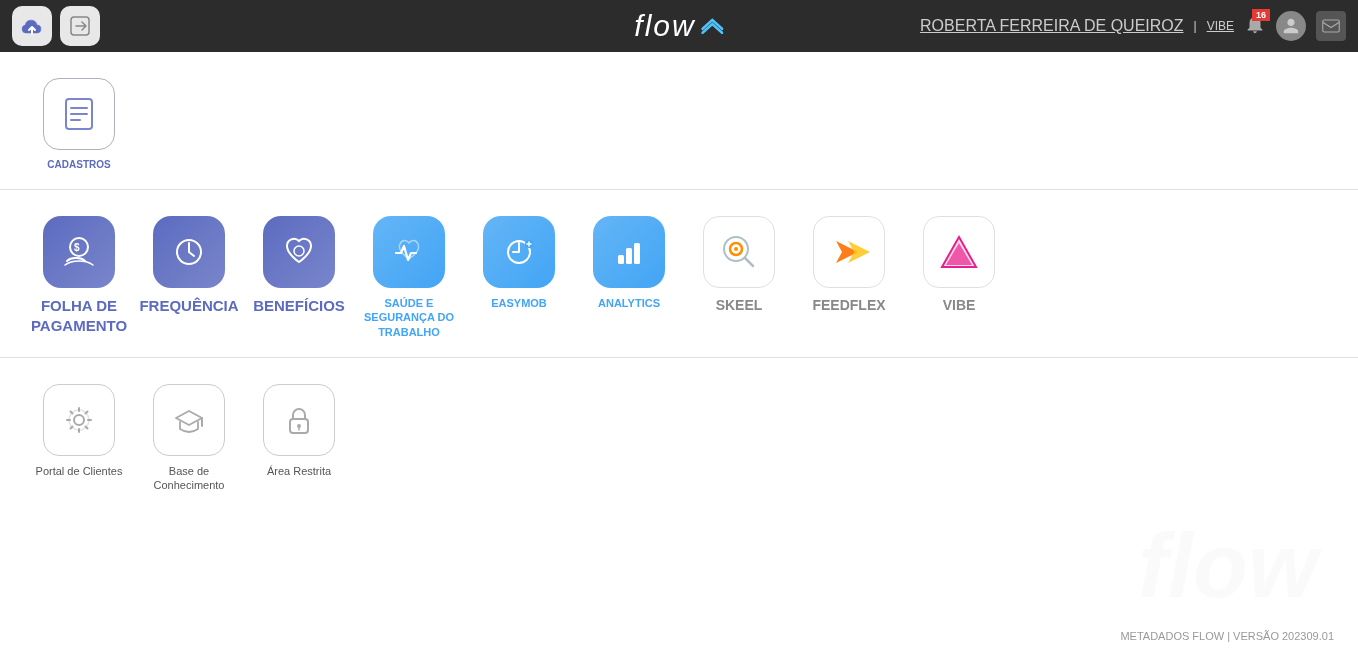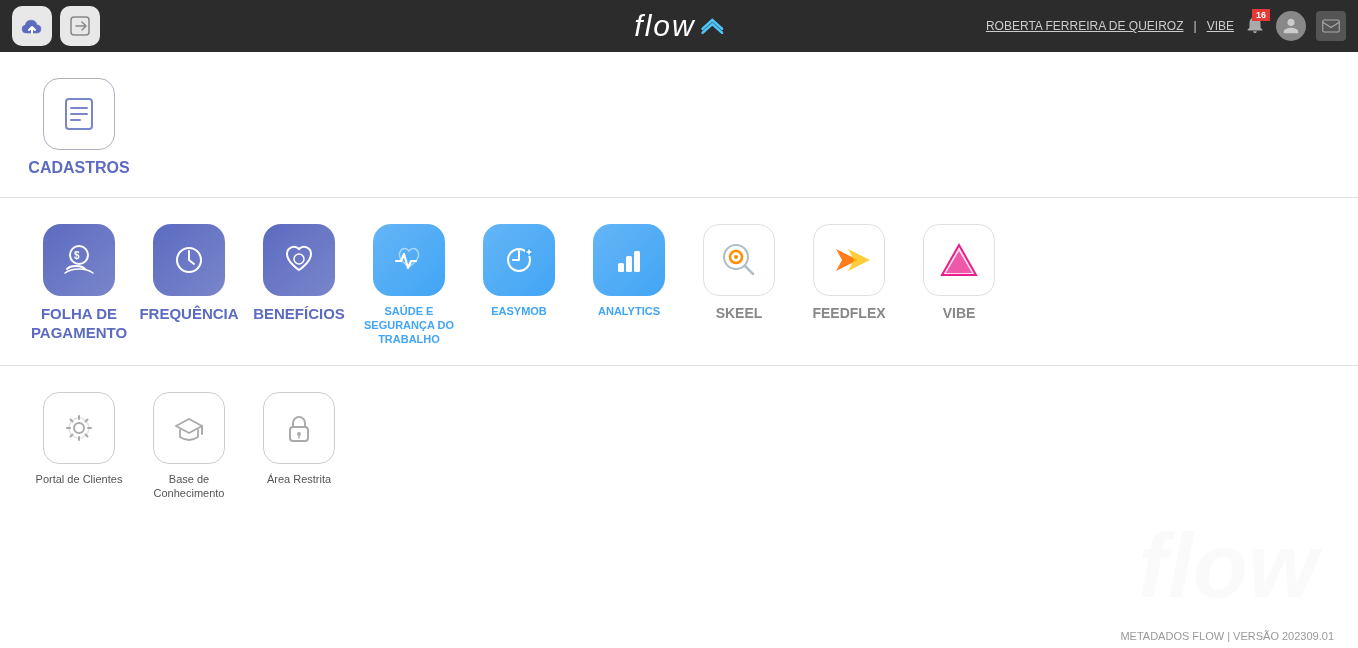--- a/index.html
+++ b/index.html
@@ -44,21 +44,21 @@
       font-weight: 300;
       letter-spacing: 2px;
     }
     .header-right {
       display: flex;
       align-items: center;
       gap: 10px;
     }
     .header-user-link {
       color: #ccc;
-      font-size: 12px;
+      font-size: 16px;
       text-decoration: underline;
       cursor: pointer;
     }
     .header-separator { color: #ccc; font-size: 12px; }
     .header-sair {
       color: #ccc;
       font-size: 12px;
       text-decoration: underline;
       cursor: pointer;
     }
@@ -139,21 +139,21 @@
       height: 72px;
       border-radius: 18px;
       display: flex;
       align-items: center;
       justify-content: center;
       margin-bottom: 8px;
       font-size: 28px;
       color: white;
     }
     .app-label {
-      font-size: 16px;
+      font-size: 10px;
       color: #333;
       text-align: center;
       line-height: 1.3;
       font-weight: 600;
       text-transform: uppercase;
     }
 
     
     .icon-blue-grad { background: linear-gradient(135deg, #5c6bc0, #7986cb); }
     .icon-freq { background: linear-gradient(135deg, #5c6bc0, #7986cb); }

